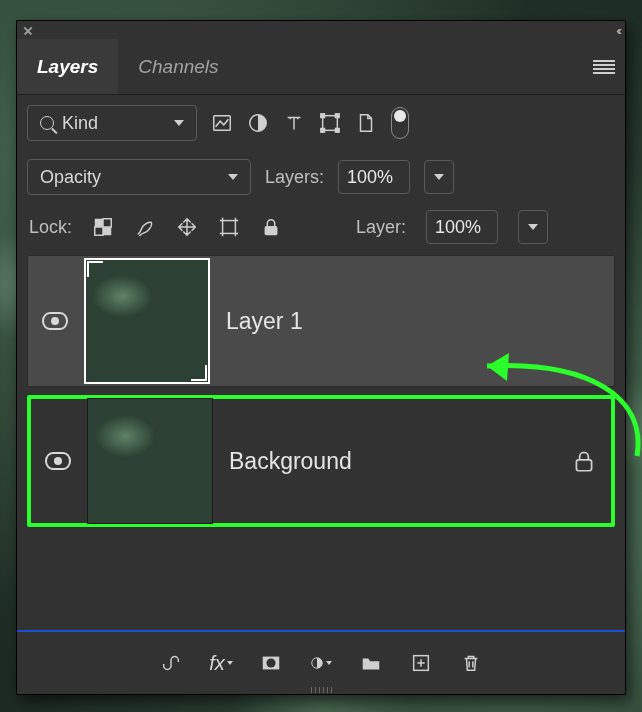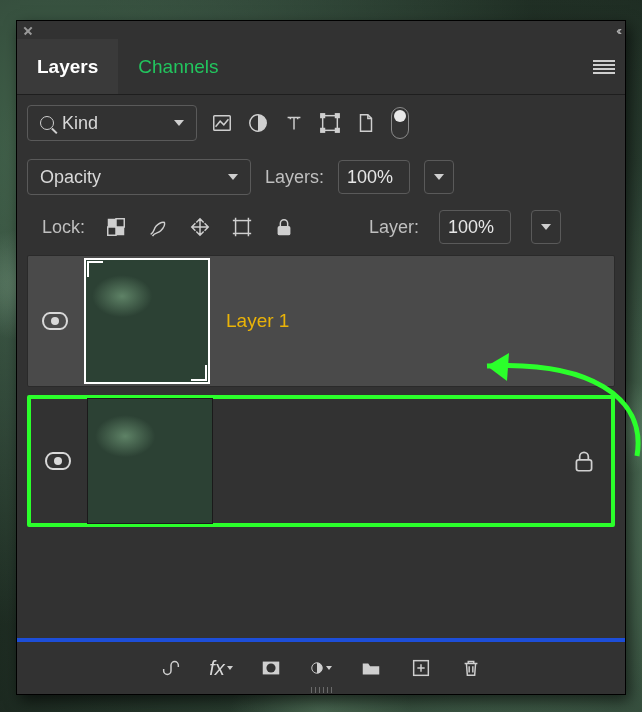--- a/index.html
+++ b/index.html
@@ -48,25 +48,25 @@
   .handle .close::before, .handle .close::after {
     content:""; position:absolute; left:0; top:50%; width:10px; height:1.5px;
     background:#9a9a9a; transform-origin:center;
   }
   .handle .close::before { transform:rotate(45deg);}
   .handle .close::after  { transform:rotate(-45deg);}
   .handle .collapse { color:#bbb; font-size:13px; letter-spacing:-3px; }
 
   
   .tabs {
-    display:flex; align-items:center; height:56px; border-bottom:1px solid #1e1e1e;
+    display:flex; align-items:center; height:56px; border-bottom:1px solid #1e1e1e;font-style:italic;
   }
   .tab {
     padding:0 20px; height:100%; display:flex; align-items:center;
-    font-size:19px; color:#22c55e; cursor:pointer;
+    font-size:19px; color:#a3a3a3; cursor:pointer;
   }
   .tab.active { background:#3a3a3a; color:#fff; font-weight:600; }
   .tabs .spacer { flex:1; }
   .menu-lines { width:22px; height:14px; margin-right:10px; display:flex; flex-direction:column; justify-content:space-between; cursor:pointer;}
   .menu-lines span { height:2px; background:#cfcfcf; }
 
   
   .row { display:flex; align-items:center; padding:10px 10px; gap:14px;}
   .filter-row { height:56px; }
   .dropdown {
@@ -110,21 +110,21 @@
   .pct-input {
     height:34px; border:1px solid #5a5a5a; border-radius:4px; background:#323232;
     color:#e6e6e6; font-size:18px; width:72px; padding:0 8px; text-align:left;
   }
   .step-btn {
     height:34px; width:30px; border:1px solid #5a5a5a; border-radius:4px; background:#323232;
     display:flex;align-items:center;justify-content:center; cursor:pointer;
   }
 
   
-  .lock-row { height:48px; gap:20px; padding-left:25px;}
+  .lock-row { height:48px; gap:20px; padding-left:12px;}
   .lock-row .icon svg { width:24px;height:24px;}
   .lock-gap { width:34px; }
 
   
   .layer-list { flex:1; overflow:auto; padding:4px 10px 0 10px; }
   .layer-row {
     display:flex; align-items:center; height:132px; background:#3a3a3a;
     border:1px solid #2a2a2a; border-radius:2px; padding:0 14px; gap:16px;
     margin-bottom:8px; position:relative;
   }
@@ -148,40 +148,40 @@
   .thumb.selected { outline:2px solid #fff; outline-offset:-2px;}
   .thumb .corner {
     position:relative; width:100%; height:100%;
   }
   .thumb.selected .corner::before,
   .thumb.selected .corner::after {
     content:""; position:absolute; width:14px;height:14px; border:2px solid #fff;
   }
   .thumb.selected .corner::before { left:2px; top:2px; border-right:none; border-bottom:none;}
   .thumb.selected .corner::after  { right:2px; bottom:2px; border-left:none; border-top:none;}
-  .layer-name { font-size:19px; color:#eab308; }
+  .layer-name { font-size:23px; color:#e5e5e5; }
 
   .lock-icon {
     margin-left:auto; width:26px;height:26px;
   }
   .lock-icon svg { width:100%; height:100%; stroke:#d0d0d0; fill:none; stroke-width:1.6;}
 
   .highlight-box {
     border:4px solid #2bff2b; background:transparent;
   }
 
   
   .arrow {
     position:absolute; pointer-events:none;
   }
   .arrow svg { overflow:visible; }
 
   
   .footer {
-    height:56px; border-top:4px solid #1d4ed8;
+    height:64px; border-top:2px solid #1d4ed8;
     display:flex; align-items:center; justify-content:center; gap:28px;
   }
   .footer .icon svg { width:24px;height:24px; }
   .resize-grip {
     position:absolute; left:50%; bottom:1px; transform:translateX(-50%);
     width:60px; height:6px; display:flex; gap:3px; justify-content:center;
   }
   .resize-grip span { width:1px; height:6px; background:#6a6a6a; }
 </style>
 </head>
@@ -307,20 +307,21 @@
       <div class="eye"></div>
       <div class="thumb selected">
           <div class="corner"></div>
         </div>
       <span class="layer-name">Layer 1</span>
     </div>
 
     <div class="layer-row highlight-box">
       <div class="eye"></div>
       <div class="thumb"></div>
+      <span class="layer-name">Background</span>
       <div class="lock-icon">
         <svg viewBox="0 0 24 24">
             <rect x="5" y="11" width="14" height="10" rx="2"></rect>
             <path d="M8 11V8a4 4 0 0 1 8 0v3"></path>
           </svg>
       </div>
     </div>
 
   </div>
 

